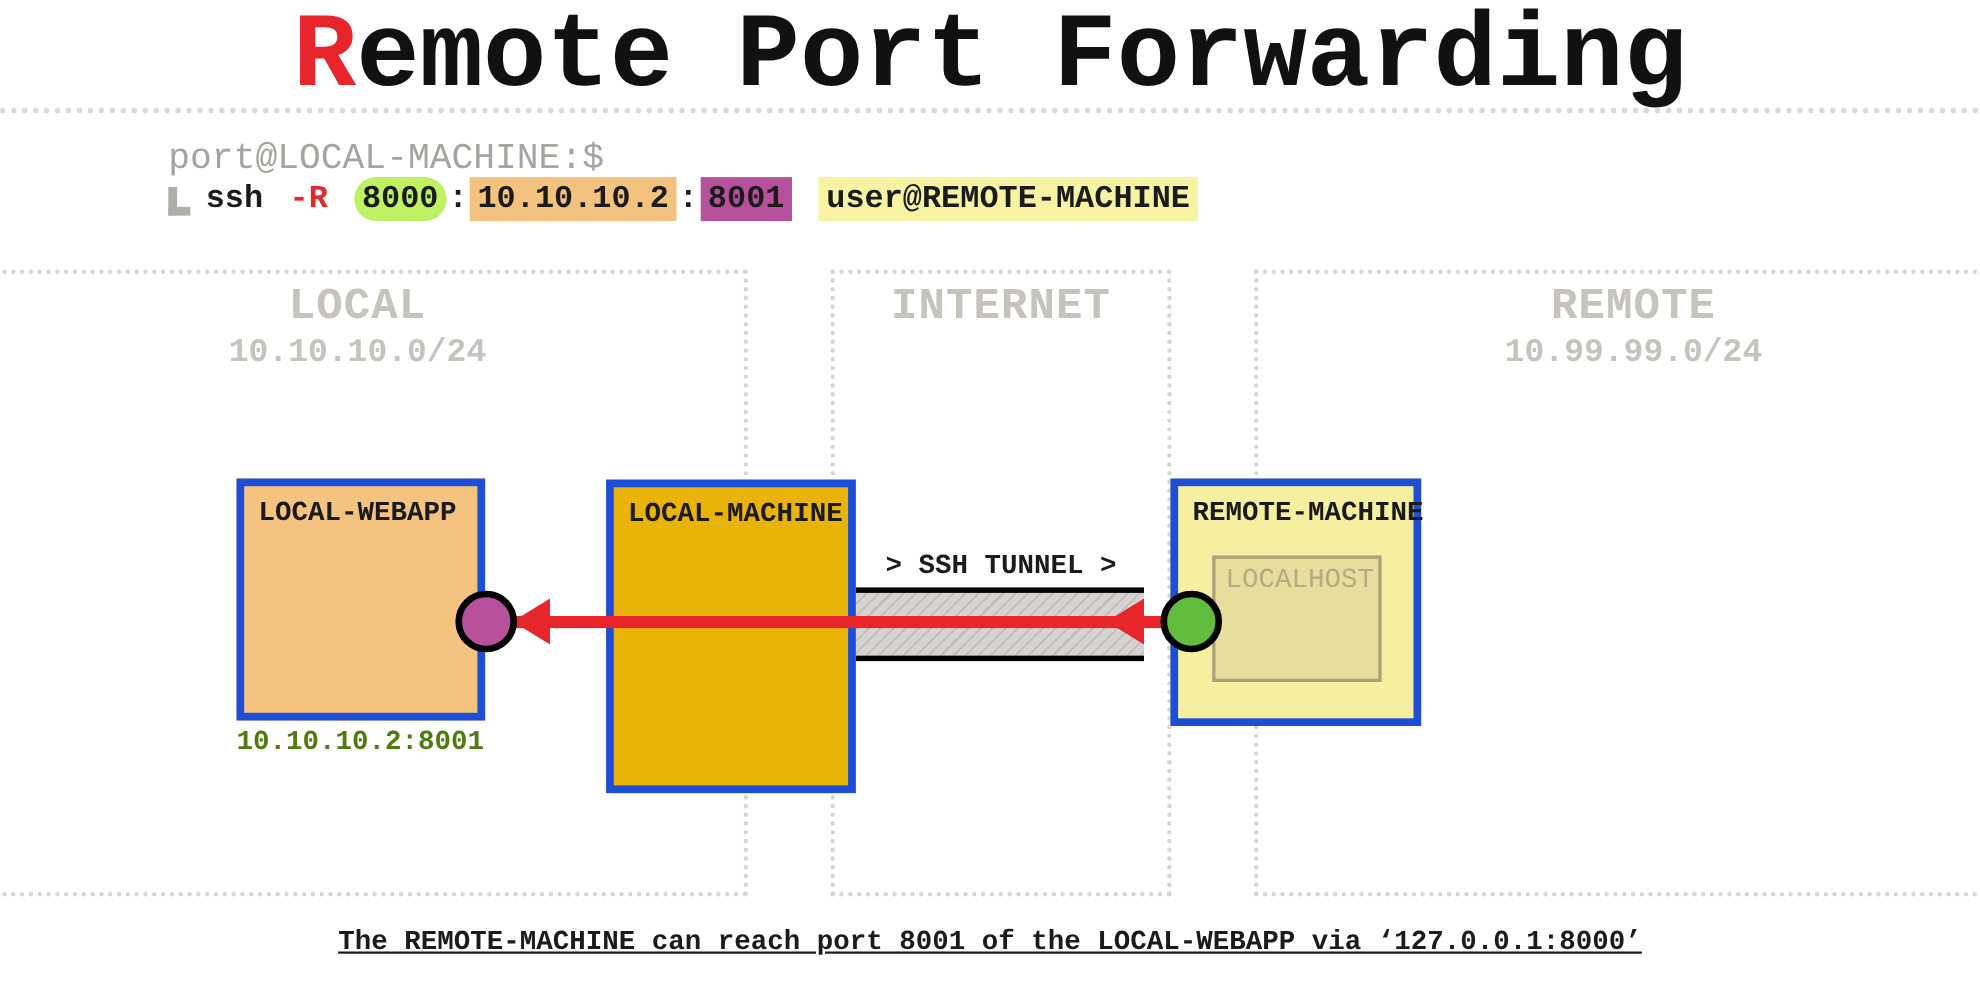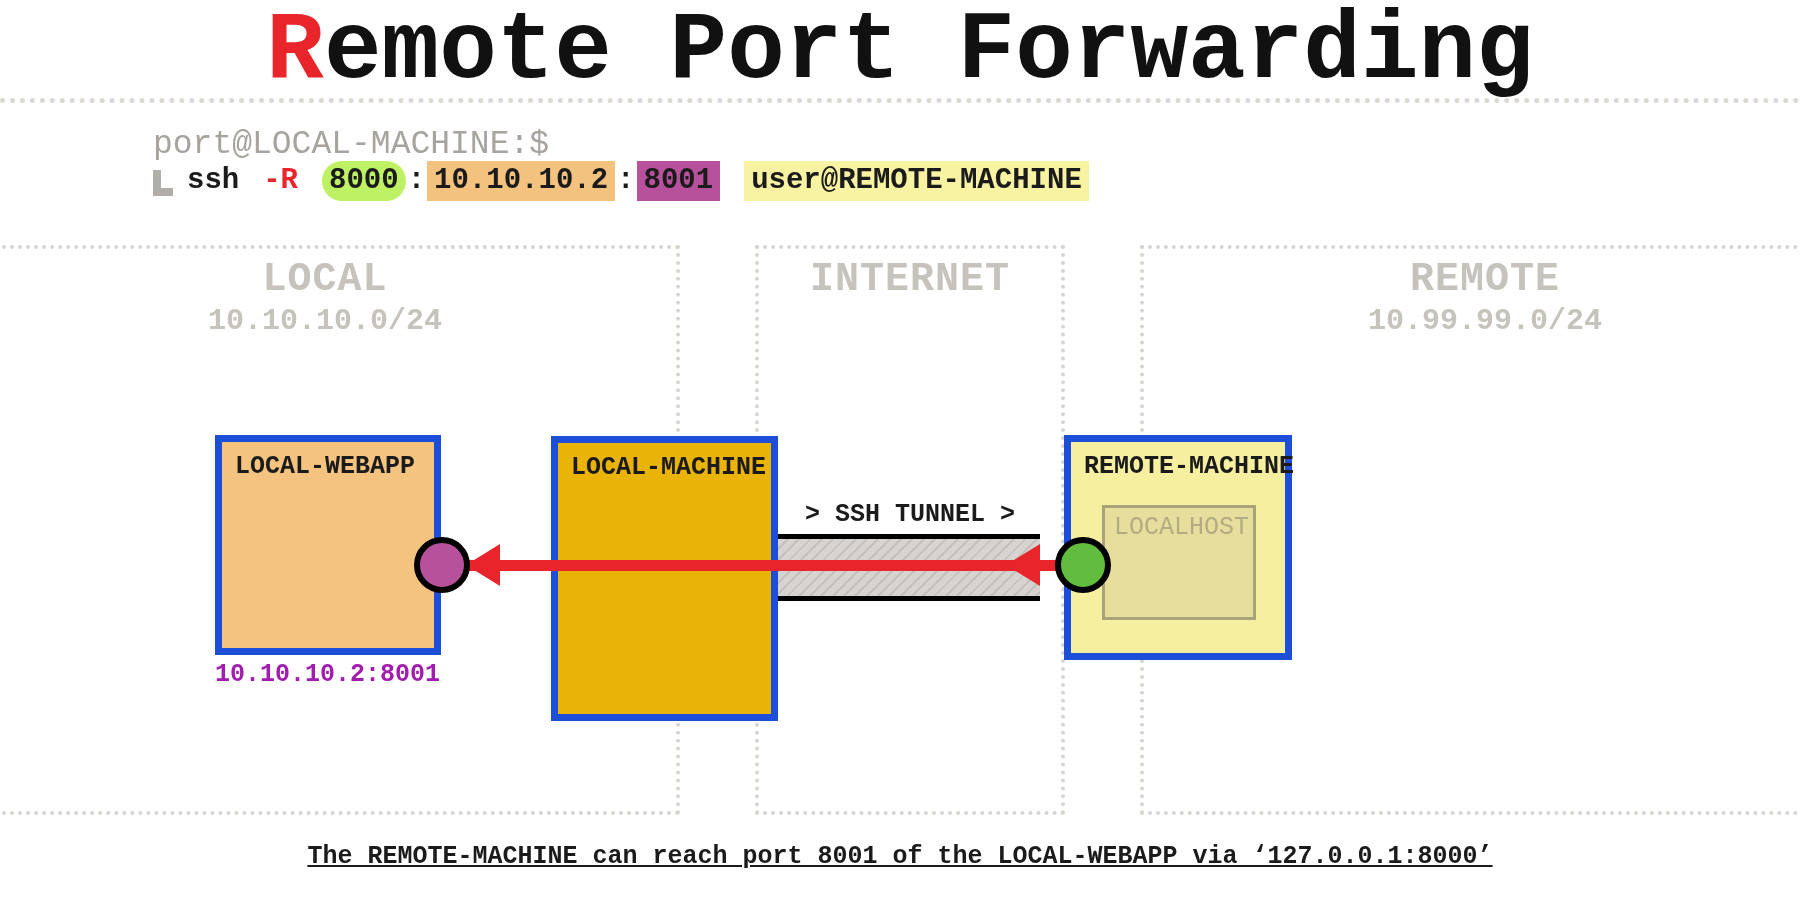--- a/index.html
+++ b/index.html
@@ -79,21 +79,21 @@
   .node-machine{left:551px;top:436px;width:227px;height:285px;background:#eab308;}
   .node-remote{left:1040px;top:435px;width:228px;height:225px;background:#f6ef9f;margin-left:24px;}
   .localhost-box{
     position:absolute;left:31px;top:63px;width:154px;height:115px;
     box-sizing:border-box;border:3px solid #aaa279;background:#e7de9d;
     font-size:25px;font-weight:normal;color:#b3ab81;
   }
   .localhost-box .inner-label{padding:5px 0 0 9px;white-space:nowrap;}
   .webapp-address{
     position:absolute;left:215px;top:660px;
-    font-size:25px;font-weight:bold;color:#a21caf;white-space:nowrap;
+    font-size:25px;font-weight:bold;color:#4d7c0f;white-space:nowrap;
   }
   
   .fwd-line{
     position:absolute;left:468px;top:560px;width:600px;height:11px;
     background:#e8252a;
   }
   .fwd-head{
     position:absolute;width:0;height:0;
     border-top:21px solid transparent;border-bottom:21px solid transparent;
     border-right:34px solid #e8252a;

